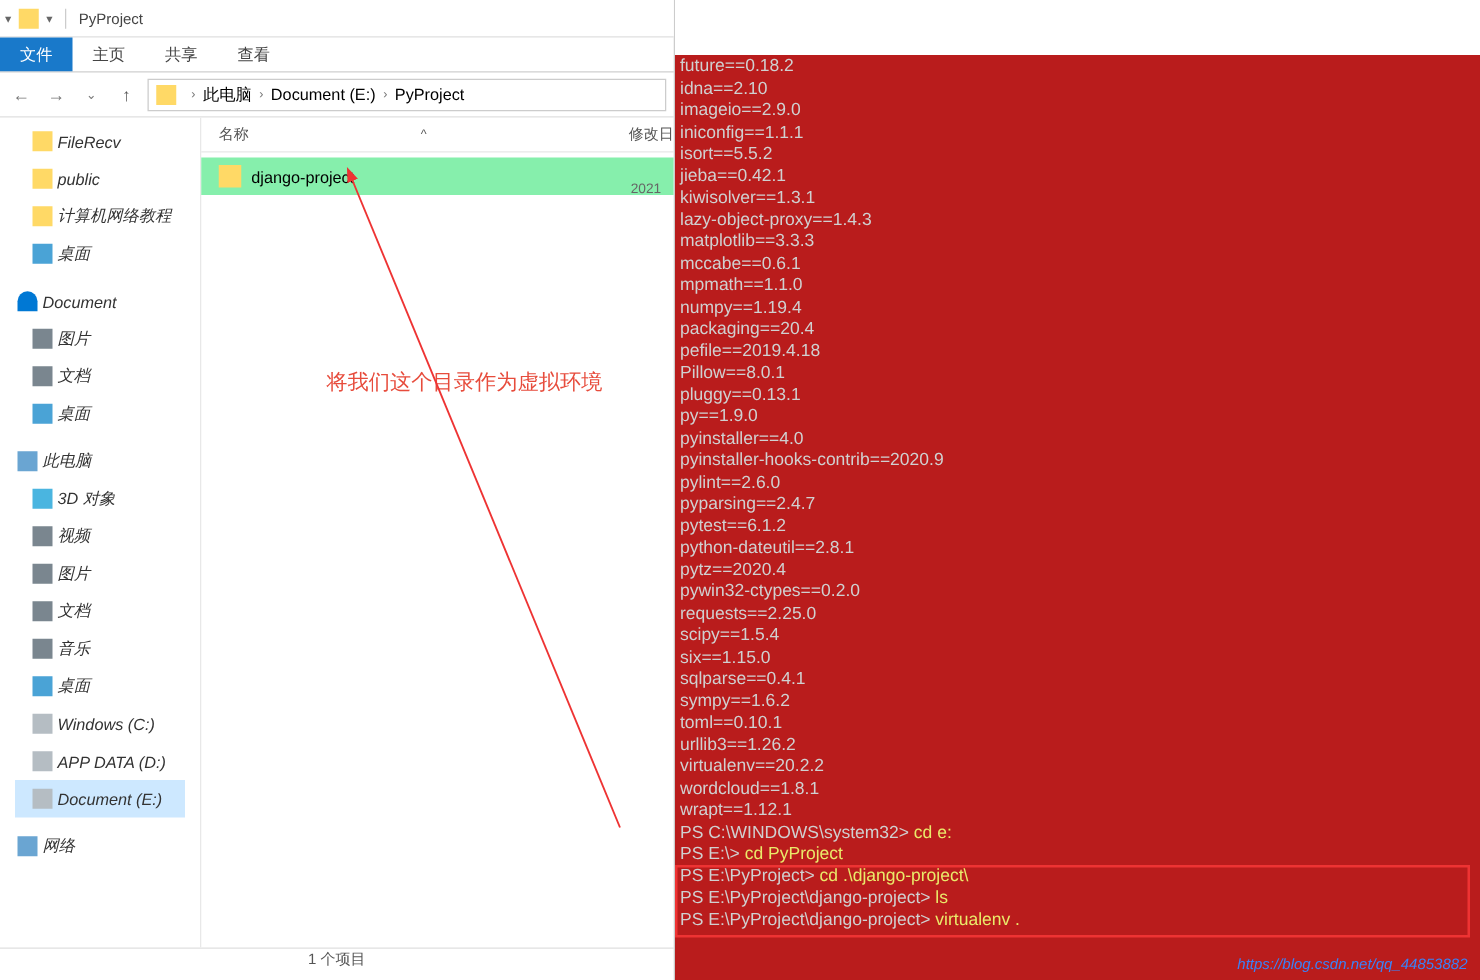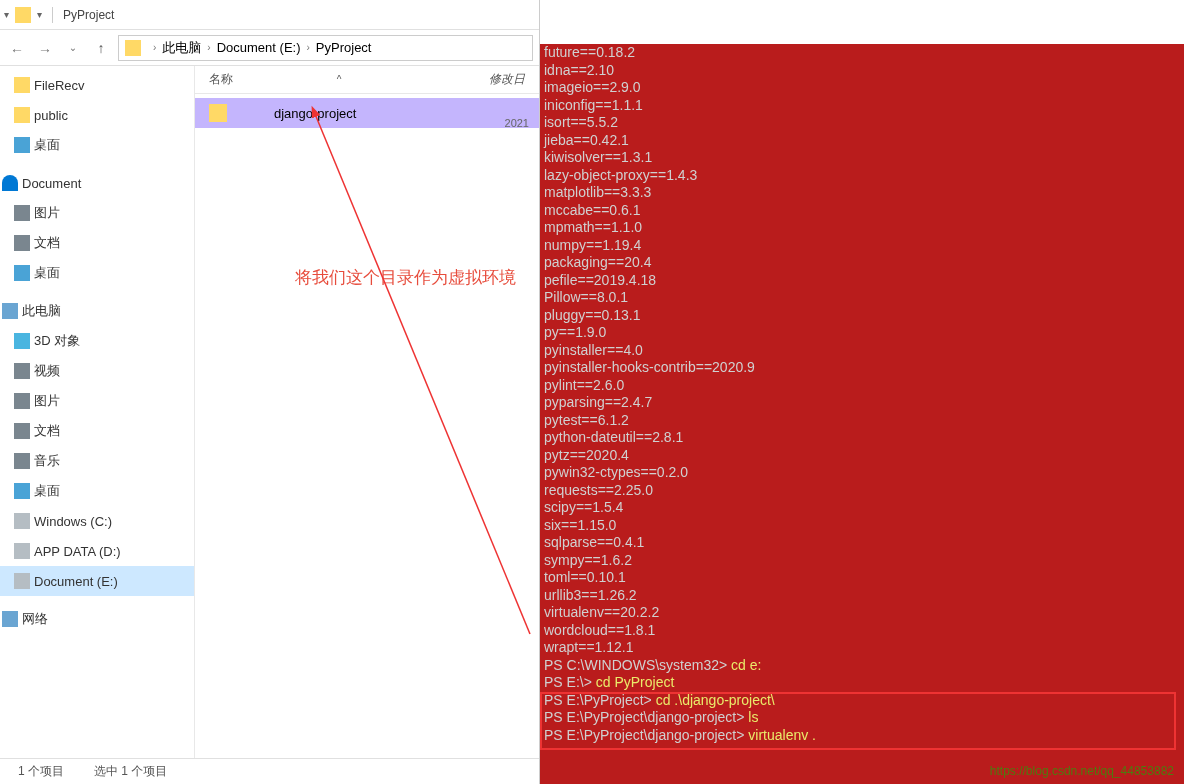--- a/index.html
+++ b/index.html
@@ -13,21 +13,21 @@
 .ribbon-tabs { height: 28px; display: flex; align-items: stretch; border-bottom: 1px solid #d0d0d0; }
 .ribbon-tabs .file-tab { background: #1979ca; color: #fff; padding: 0 16px; display: flex; align-items: center; font-size: 13px; }
 .ribbon-tabs .tab { padding: 0 16px; display: flex; align-items: center; font-size: 13px; color: #444; }
 .nav-bar { height: 36px; display: flex; align-items: center; padding: 4px 6px; gap: 6px; border-bottom: 1px solid #e0e0e0; }
 .nav-btn { width: 22px; text-align: center; color: #777; font-size: 14px; cursor: pointer; }
 .up-btn { color: #555; }
 .breadcrumb { flex: 1; height: 26px; border: 1px solid #ccc; display: flex; align-items: center; padding: 0 6px; font-size: 13px; }
 .breadcrumb .bc-icon { width: 16px; height: 16px; background: #ffd966; margin-right: 6px; }
 .breadcrumb .chev { margin: 0 6px; color: #777; font-size: 10px; }
 .explorer-body { flex: 1; display: flex; overflow: hidden; }
-.sidebar { width: 195px; border-right: 1px solid #e8e8e8; overflow-y: auto; padding: 4px 0; }
+.sidebar { width: 161px; border-right: 1px solid #e8e8e8; overflow-y: auto; padding: 4px 12px; font-style: italic; }
 .sb-item { display: flex; align-items: center; height: 30px; padding: 0 8px 0 34px; font-size: 13px; color: #333; cursor: pointer; position: relative; }
 .sb-item.selected { background: #cde8ff; }
 .sb-item .ic { position: absolute; left: 14px; width: 16px; height: 16px; }
 .sb-item.top { padding-left: 22px; }
 .sb-item.top .ic { left: 2px; }
 .ic-folder { background: #ffd966; }
 .ic-desktop { background: #4aa3d6; }
 .ic-cloud { background: #0078d4; border-radius: 8px 8px 0 0; }
 .ic-pc { background: #6aa5d2; }
 .ic-3d { background: #4ab5e0; }
@@ -36,52 +36,58 @@
 .ic-doc { background: #7a868f; }
 .ic-dl { background: #7a868f; }
 .ic-music { background: #7a868f; }
 .ic-drive { background: #b5bdc3; }
 .ic-net { background: #6aa5d2; }
 .sb-spacer { height: 8px; }
 .content { flex: 1; display: flex; flex-direction: column; }
 .col-header { height: 28px; display: flex; align-items: center; border-bottom: 1px solid #e8e8e8; font-size: 12px; color: #555; }
 .col-name { flex: 1; padding-left: 14px; }
 .col-chev { width: 20px; text-align: center; font-size: 10px; color: #555; }
-.col-date { width: 50px; text-align: left; font-style: italic; }
+.col-date { width: 50px; text-align: right; }
 .file-list { flex: 1; position: relative; padding: 4px 0; }
 .file-row { height: 30px; display: flex; align-items: center; padding: 0 10px 0 14px; font-size: 13px; cursor: pointer; }
-.file-row.selected { background: #c4b5fd; gap: 39px; }
+.file-row.selected { background: #86efac; }
 .file-row .ic { width: 18px; height: 18px; background: #ffd966; margin-right: 8px; }
 .file-date { color: #666; font-size: 11px; margin-top: 20px; }
 .annotation { position: absolute; top: 172px; left: 100px; color: #e74c3c; font-size: 17px; font-family: "Microsoft YaHei"; pointer-events: none; }
 .arrow-svg { position: absolute; top: 0; left: 0; width: 100%; height: 100%; pointer-events: none; }
-.status-bar { height: 26px; border-top: 1px solid #e0e0e0; display: flex; align-items: center; padding: 0 18px; font-size: 12px; color: #555; gap: 30px; }
+.status-bar { height: 26px; border-top: 1px solid #e0e0e0; display: flex; align-items: center; padding: 0 4px; font-size: 12px; color: #555; gap: 14px; flex-direction: column; }
 
 
 .terminal { flex: 1; background: #b91c1c; color: #c7c7c7; font-family: "NSimSun", "Consolas", monospace; font-size: 14px; line-height: 17.5px; padding: 0 4px; white-space: pre; overflow: hidden; position: relative; margin-top: 44px; }
 .term-line { color: #d0d0d0; }
 .prompt { color: #d0d0d0; }
 .cmd-y { color: #eaea6a; }
 .red-box { position: absolute; border: 2px solid #e33; pointer-events: none; }
 
 
-.watermark { position: absolute; bottom: 6px; right: 10px; font-size: 12px; color: #4d7c0f; }
+.watermark { position: absolute; bottom: 6px; right: 10px; font-size: 12px; color: #3b82f6; font-style: italic; }
 </style>
 </head>
 <body>
 
 <div class="explorer">
   <div class="titlebar">
     <span style="color:#666;font-size:10px;">▾</span>
     <span class="tb-icon"></span>
     <span style="color:#666;font-size:10px;margin-right:6px;">▾</span>
     <span class="tb-sep"></span>
     <span style="margin-left:6px;color:#444;">PyProject</span>
   </div>
 
+  <div class="ribbon-tabs">
+    <div class="file-tab">文件</div>
+    <div class="tab">主页</div>
+    <div class="tab">共享</div>
+    <div class="tab">查看</div>
+  </div>
 
   <div class="nav-bar">
     <span class="nav-btn">←</span>
     <span class="nav-btn">→</span>
     <span class="nav-btn" style="font-size:10px;">⌄</span>
     <span class="nav-btn up-btn">↑</span>
     <div class="breadcrumb">
       <span class="bc-icon"></span>
       <span class="chev">›</span>
       <span>此电脑</span>
@@ -94,20 +100,24 @@
 
   <div class="explorer-body">
     <div class="sidebar" id="sidebar">
         <div class="sb-item">
           <span class="ic ic-folder"></span>
           <span>FileRecv</span>
         </div>
         <div class="sb-item">
           <span class="ic ic-folder"></span>
           <span>public</span>
+        </div>
+        <div class="sb-item">
+          <span class="ic ic-folder"></span>
+          <span>计算机网络教程</span>
         </div>
         <div class="sb-item">
           <span class="ic ic-desktop"></span>
           <span>桌面</span>
         </div>
         <div class="sb-spacer"></div>
         <div class="sb-item top">
           <span class="ic ic-cloud"></span>
           <span>Document</span>
         </div>

